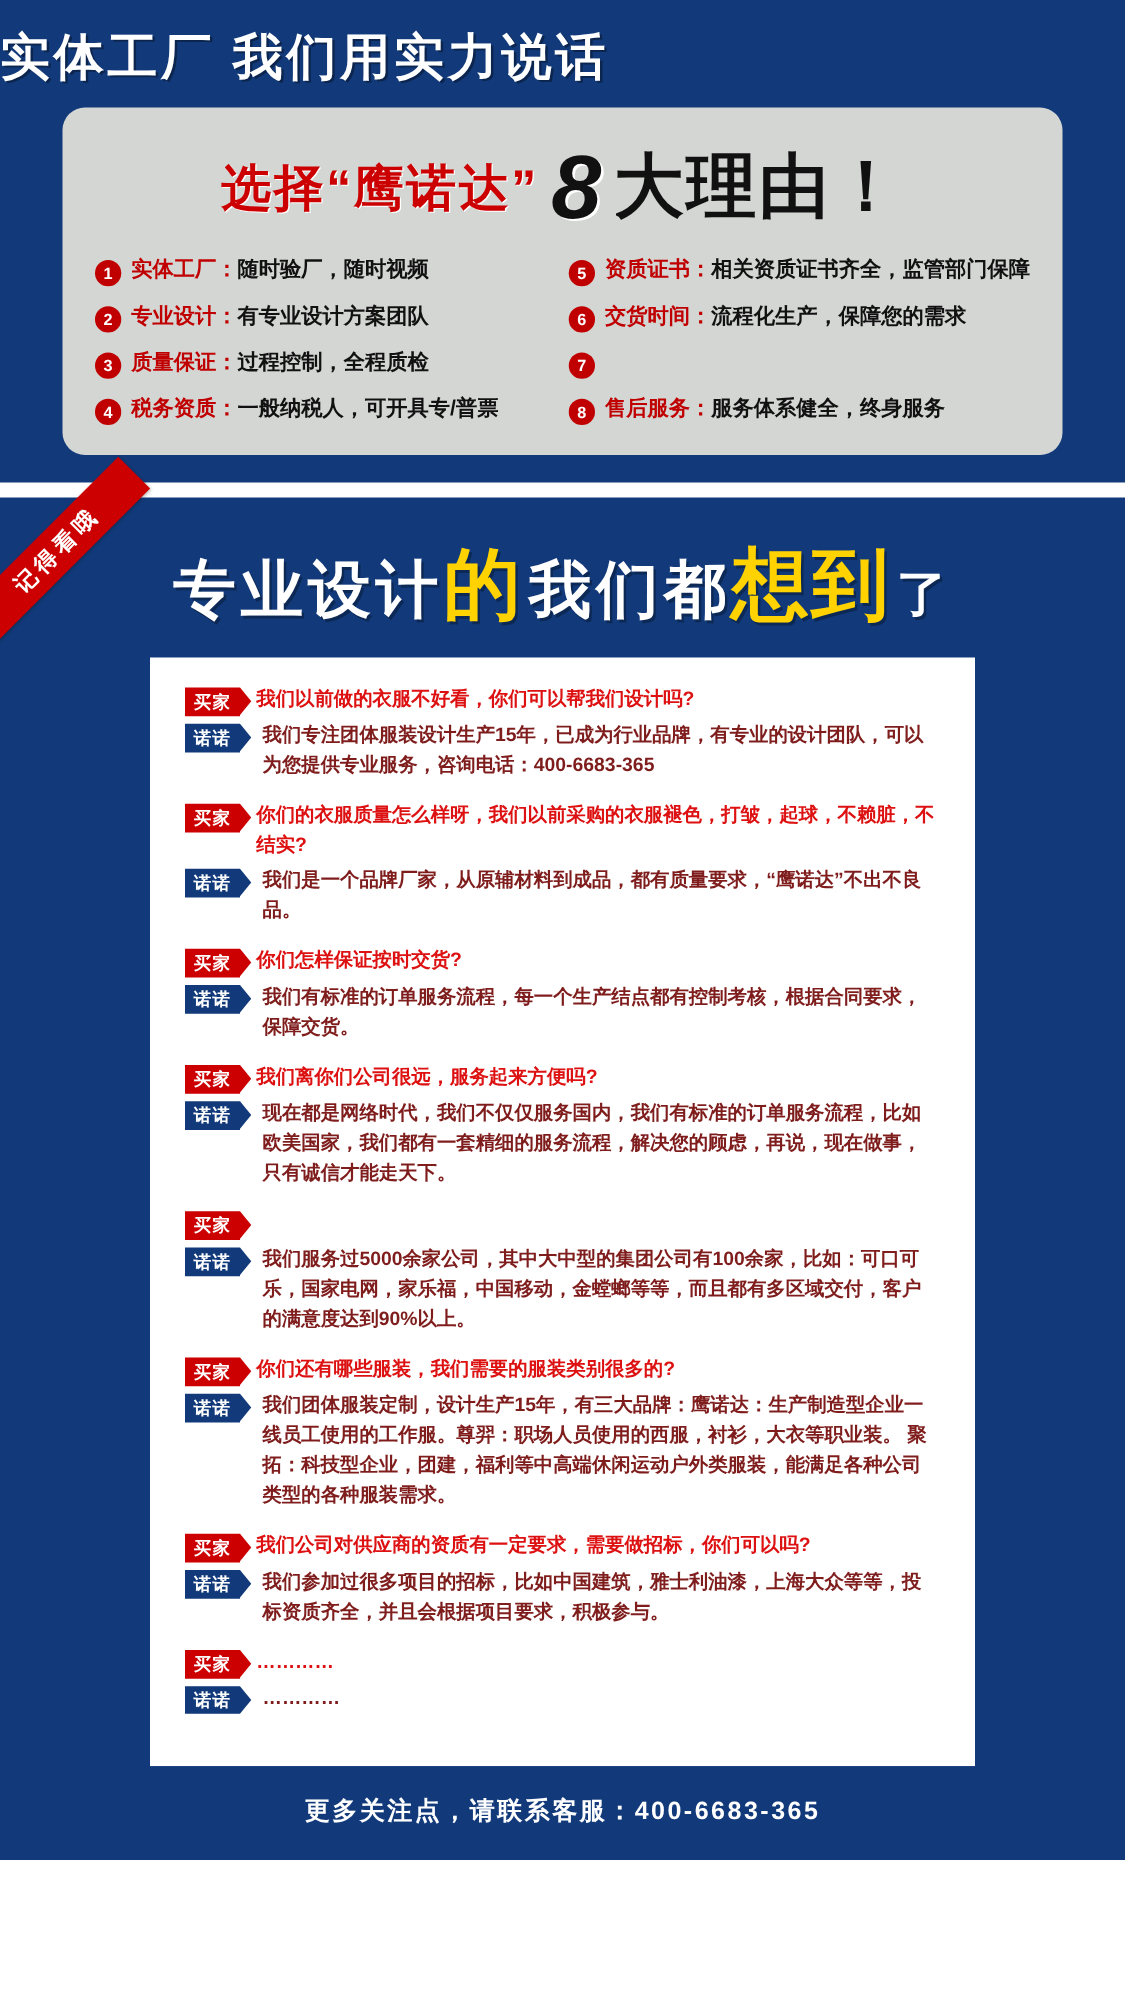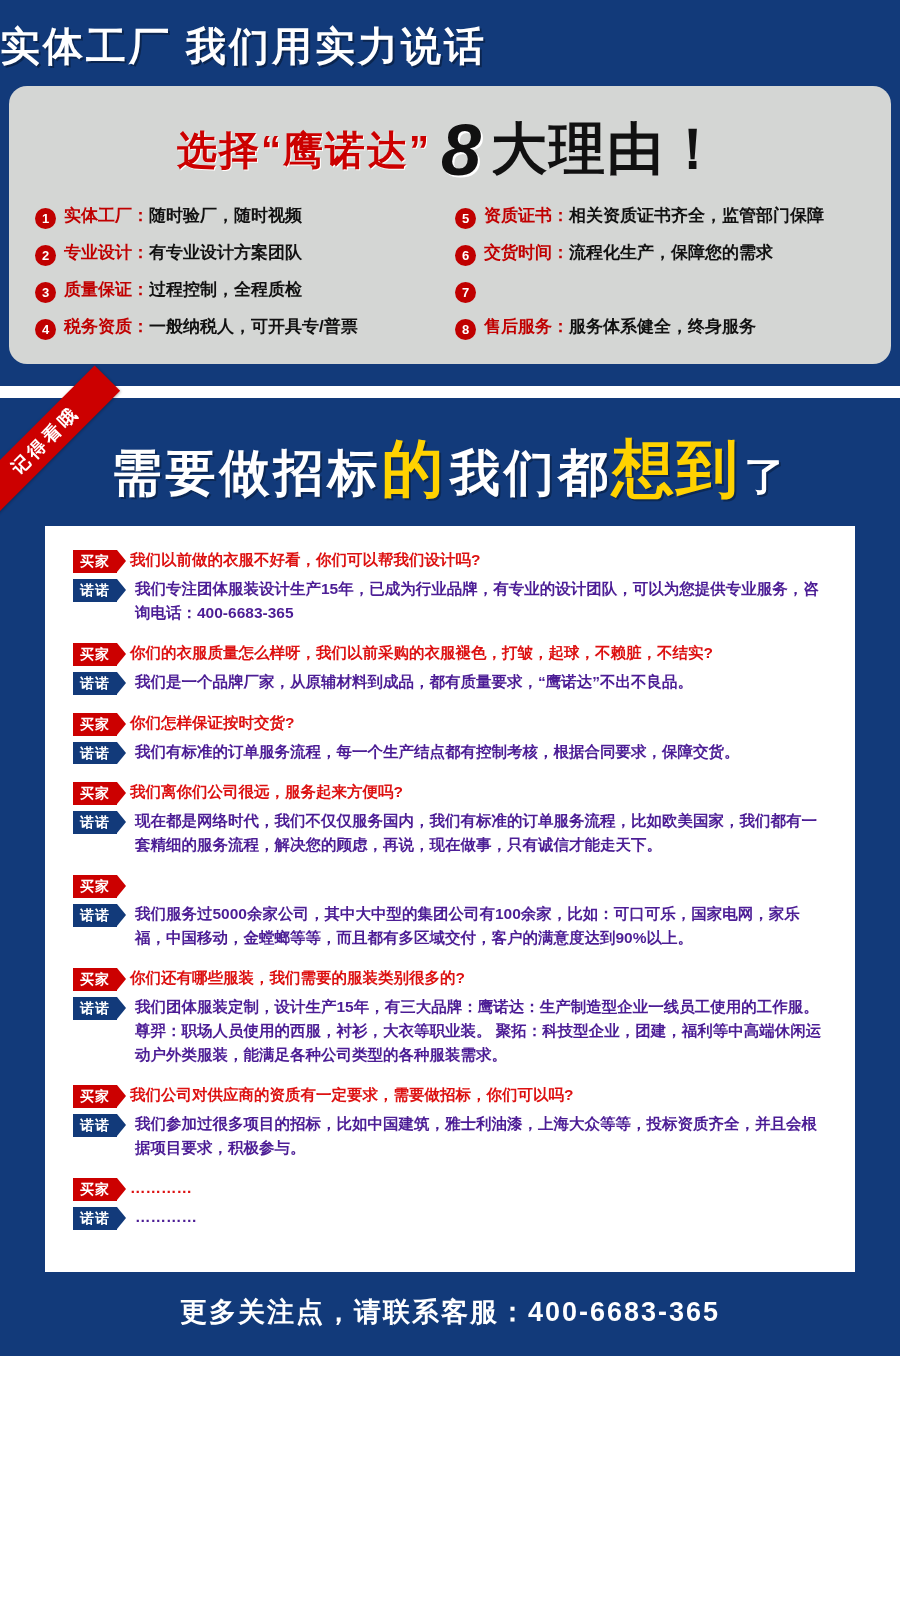--- a/index.html
+++ b/index.html
@@ -27,21 +27,21 @@
   .sec1-title {
     color: #ffffff;
     font-size: 40px;
     font-weight: bold;
     letter-spacing: 3px;
     line-height: 1.3;
     padding: 6px 0 14px 0;
     text-shadow: 2px 2px 0 rgba(0,0,0,0.35);
   }
   .reasons-card {
-    width: 882px;
+    width: 800px;
     margin: 0 auto;
     background: #d4d6d4;
     border-radius: 18px;
     padding: 18px 26px 24px 26px;
     box-sizing: border-box;
   }
   .reasons-head {
     display: flex;
     align-items: center;
     justify-content: center;
@@ -153,21 +153,21 @@
     font-size: 62px;
     font-weight: bold;
     letter-spacing: 2px;
     text-shadow: 2px 2px 0 rgba(0,0,0,0.3);
   }
   .t-small {
     font-size: 40px;
   }
 
   .qa-card {
-    width: 810px;
+    width: 660px;
     margin: 0 auto;
     background: #ffffff;
     padding: 22px 28px 26px 28px;
     box-sizing: border-box;
   }
   .qa-block {
     margin-bottom: 16px;
   }
   .qa-row {
     display: flex;
@@ -200,26 +200,26 @@
   }
   .tag-q::after { border-left: 9px solid #cc0000; }
   .tag-a::after { border-left: 9px solid #123a7a; }
   .qa-text {
     margin-left: 18px;
     font-size: 15.5px;
     line-height: 1.55;
     font-weight: bold;
   }
   .q-text { color: #dd1111; margin-left: 13px; }
-  .a-text { color: #4c1d95; }
+  .a-text { color: #7f1d1d; }
 
   .footer {
     text-align: center;
     color: #ffffff;
-    font-size: 27px;
+    font-size: 20px;
     font-weight: bold;
     letter-spacing: 2px;
     padding: 22px 0 26px 0;
     background: #123a7a;
   }
 </style>
 </head>
 <body>
 
 <div class="page">
@@ -269,21 +269,21 @@
       </div>
     </div>
   </div>
 
   <div class="white-gap"></div>
 
   <div class="sec2">
     <div class="ribbon">记得看哦</div>
 
     <div class="sec2-title">
-      <span class="t-white">需要做招标</span><span class="t-yellow">的</span>&nbsp;<span class="t-white">我们都</span><span class="t-yellow">想到</span>&nbsp;<span class="t-white t-small">了</span>
+      <span class="t-white">专业设计</span><span class="t-yellow">的</span>&nbsp;<span class="t-white">我们都</span><span class="t-yellow">想到</span>&nbsp;<span class="t-white t-small">了</span>
     </div>
 
     <div class="qa-card">
 
       <div class="qa-block">
         <div class="qa-row">
           <span class="tag tag-q">买家</span>
           <span class="qa-text q-text">我们以前做的衣服不好看，你们可以帮我们设计吗?</span>
         </div>
         <div class="qa-row">

